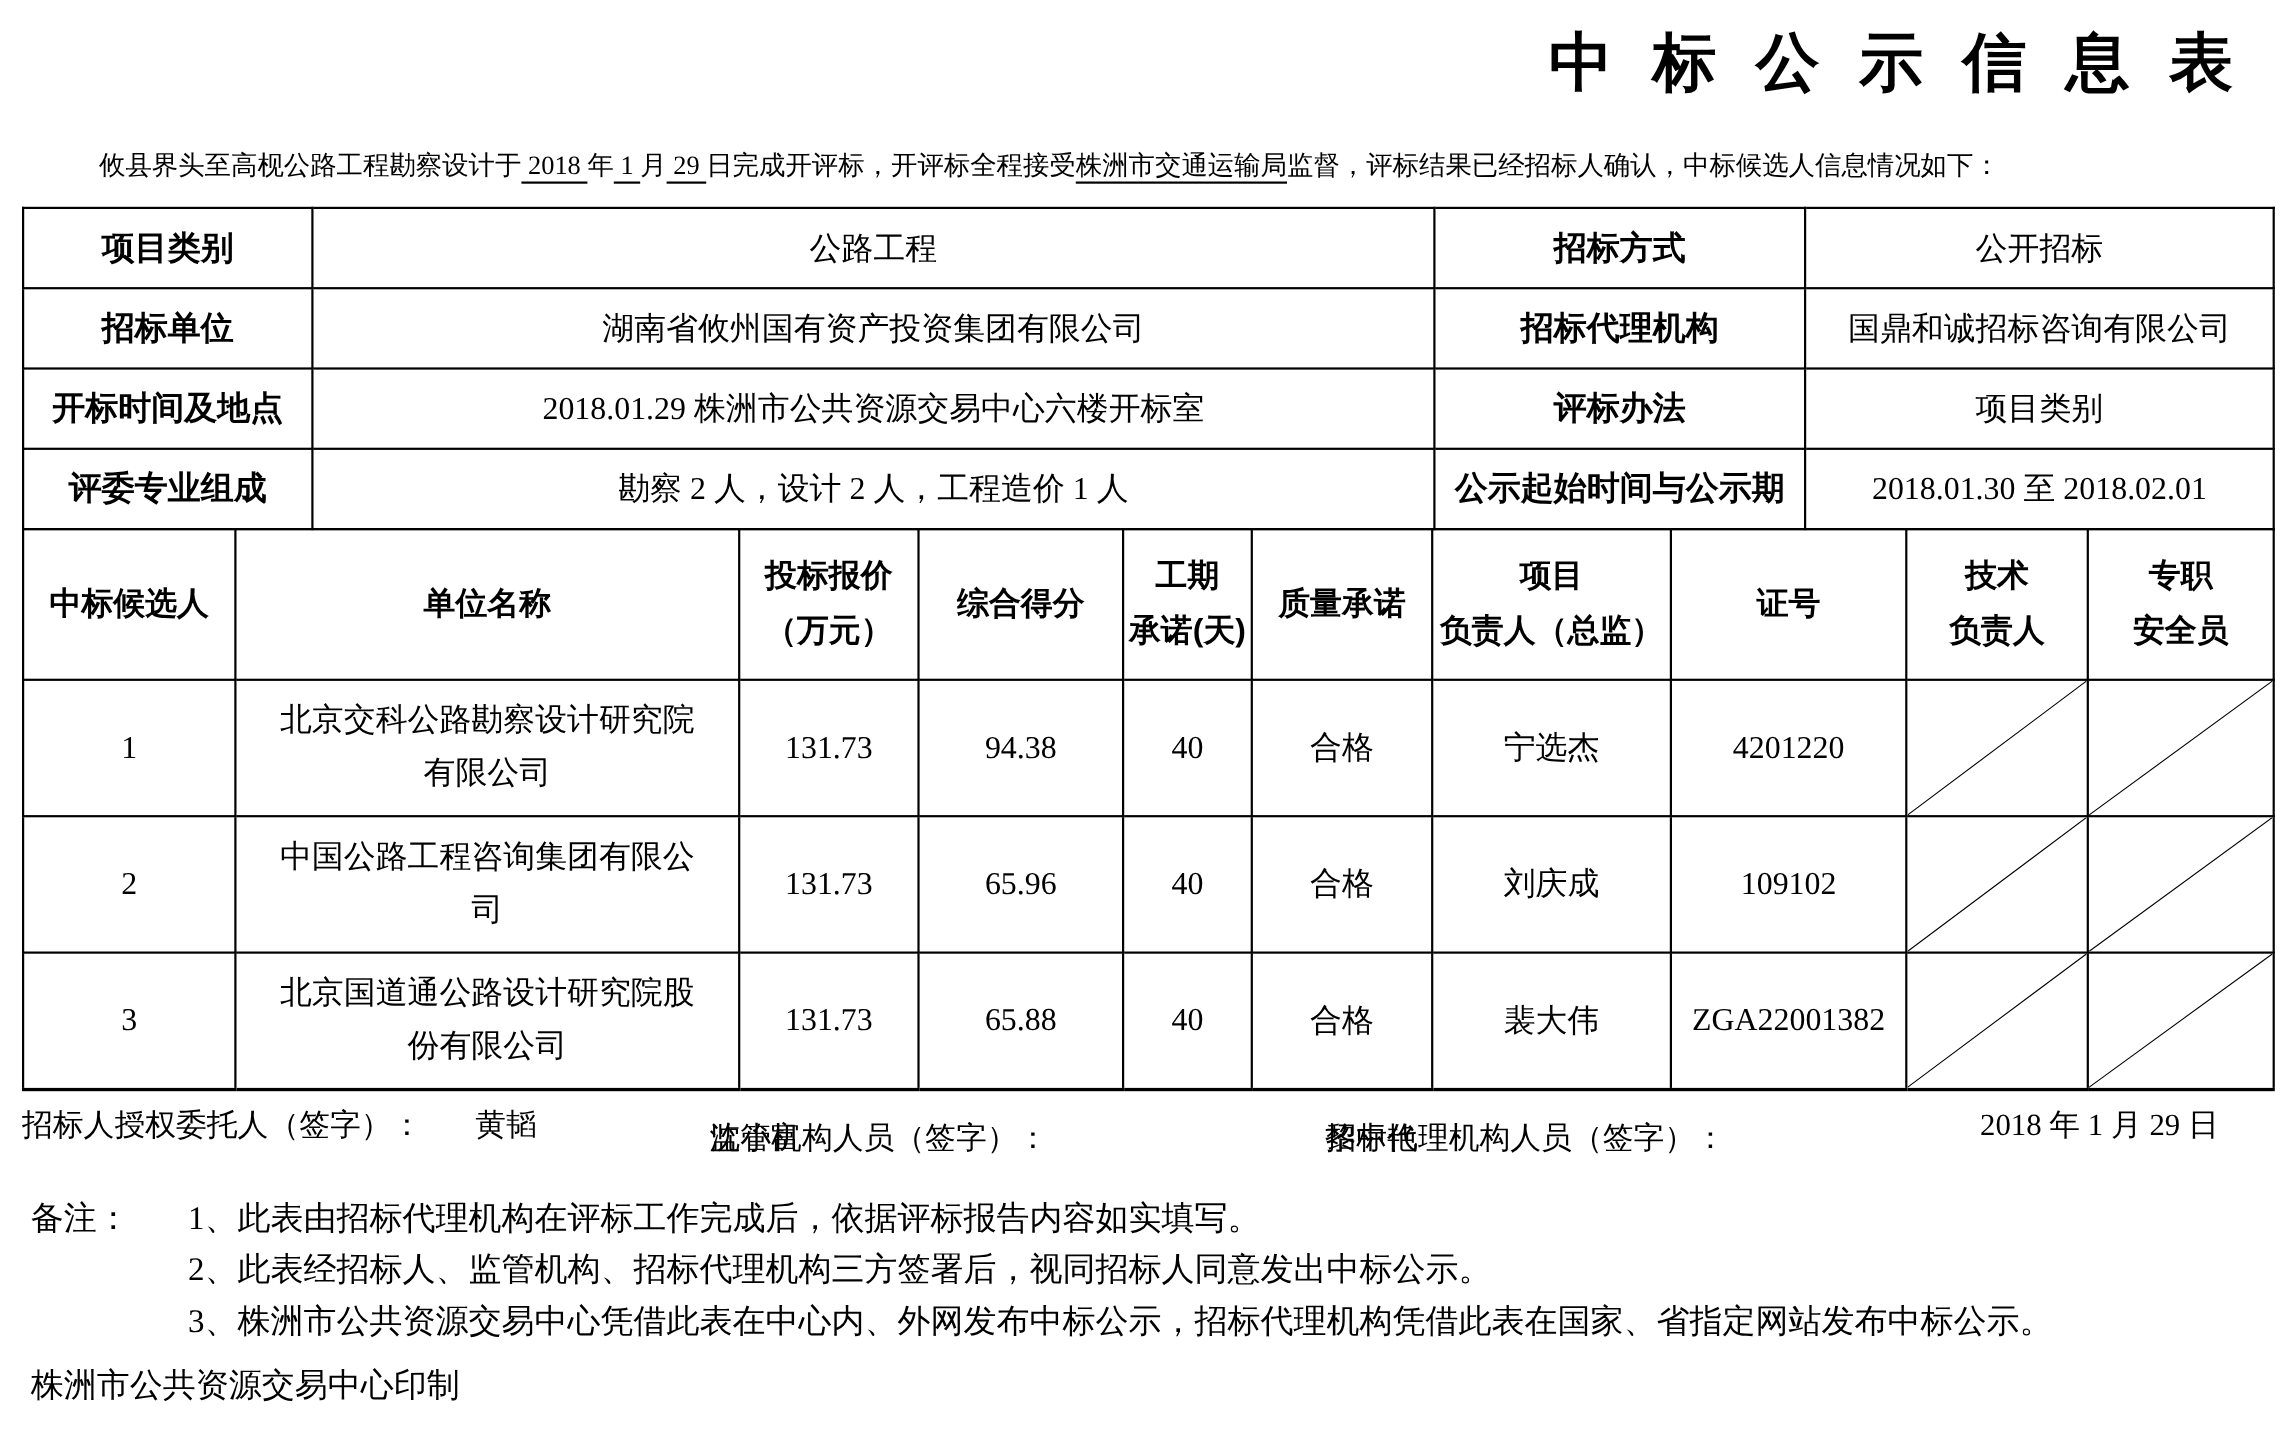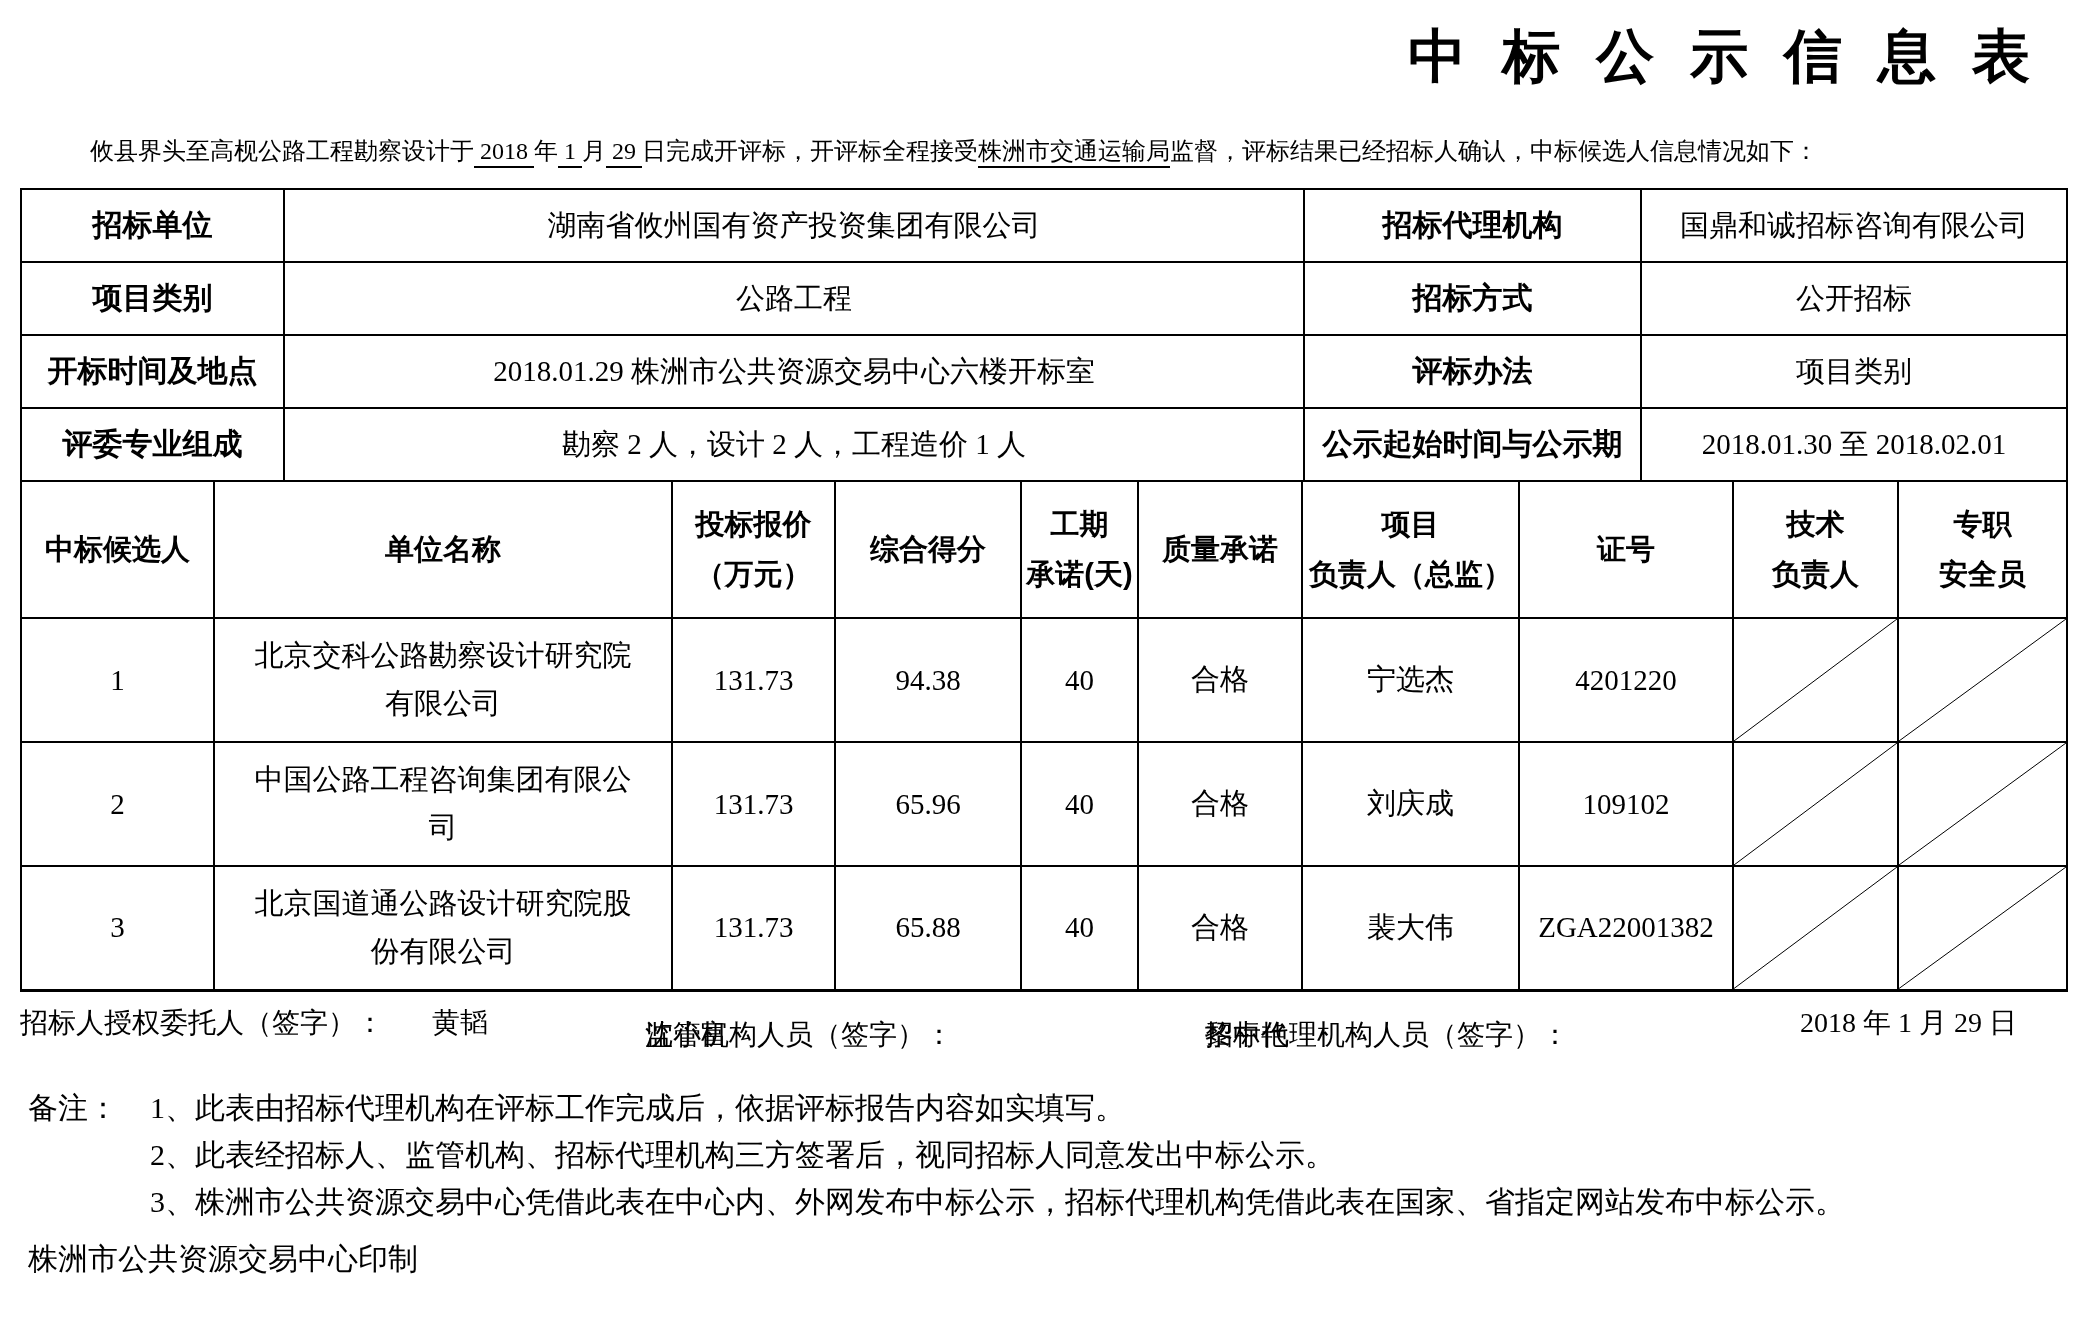--- a/index.html
+++ b/index.html
@@ -71,20 +71,21 @@
   .sig-bidder-name  { left:412px; }
   .sig-supervisor   { left:625px; }
   .sig-agency       { left:1185px; }
   .sig-date         { left:1780px; }
 
   .notes {
     display:flex;
     margin:36px 8px 0 8px;
     font-size:30px;
     line-height:47px;
+    gap:21px;
   }
   .notes-label { width:122px; flex:none; }
   .notes-items { flex:1; }
   .footer-note { margin:14px 8px 0 8px; font-size:30px; }
 </style>
 </head>
 <body>
 
 <div class="page">
 
@@ -94,30 +95,30 @@
 
   <table class="info-table">
     <colgroup>
       <col style="width:263px">
         <col style="width:1020px">
         <col style="width:337px">
         <col style="width:426px">
     </colgroup>
     <tbody>
       <tr>
+        <td class="lbl">项目类别</td>
+        <td>公路工程</td>
+        <td class="lbl">招标方式</td>
+        <td>公开招标</td>
+      </tr>
+      <tr>
         <td class="lbl">招标单位</td>
         <td>湖南省攸州国有资产投资集团有限公司</td>
         <td class="lbl">招标代理机构</td>
         <td>国鼎和诚招标咨询有限公司</td>
-      </tr>
-      <tr>
-        <td class="lbl">项目类别</td>
-        <td>公路工程</td>
-        <td class="lbl">招标方式</td>
-        <td>公开招标</td>
       </tr>
       <tr>
         <td class="lbl">开标时间及地点</td>
         <td>2018.01.29 株洲市公共资源交易中心六楼开标室</td>
         <td class="lbl">评标办法</td>
         <td>项目类别</td>
       </tr>
       <tr>
         <td class="lbl">评委专业组成</td>
         <td>勘察 2 人，设计 2 人，工程造价 1 人</td>

